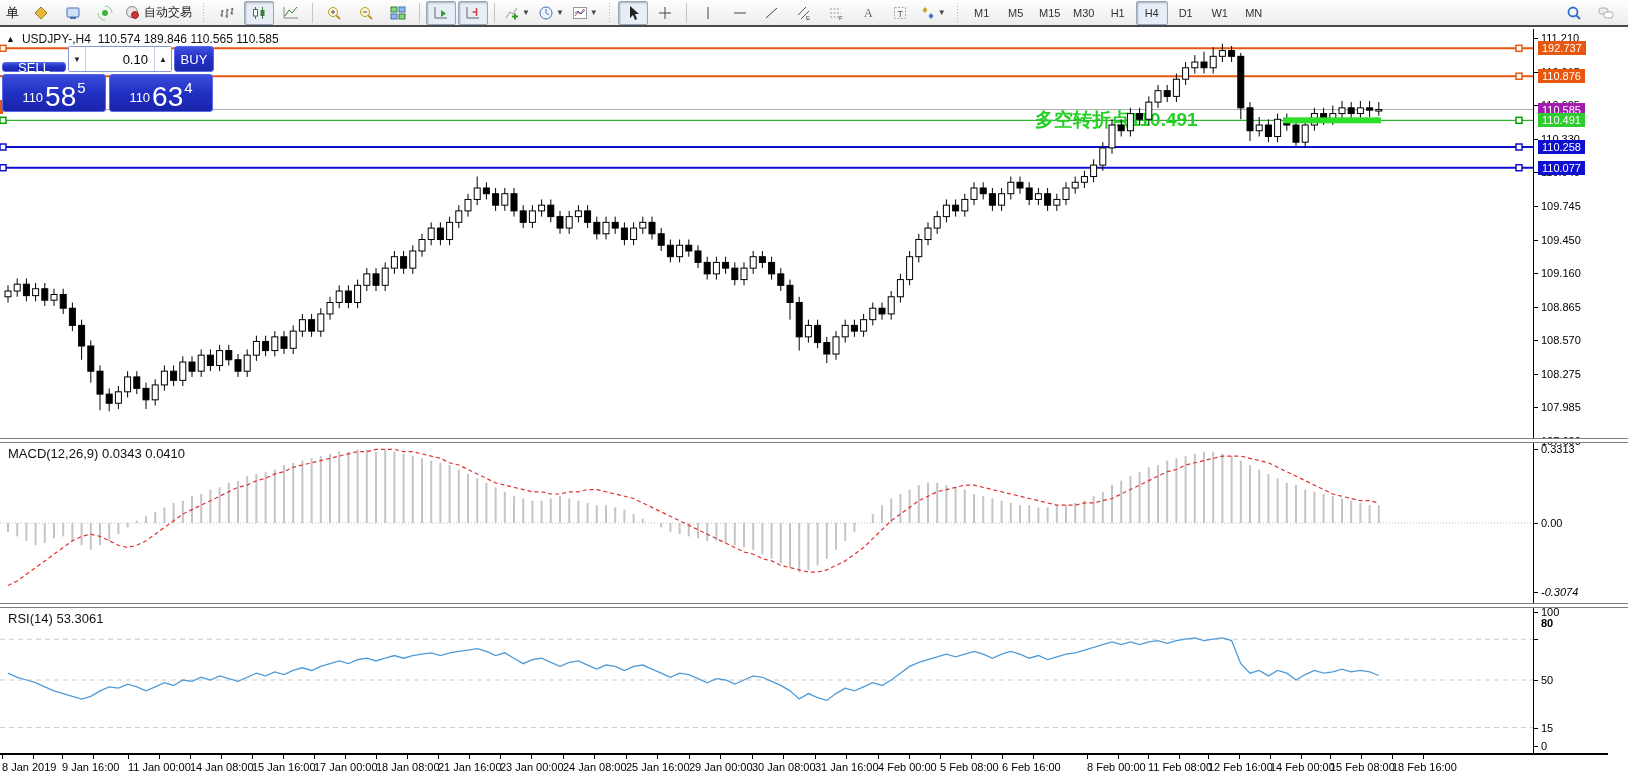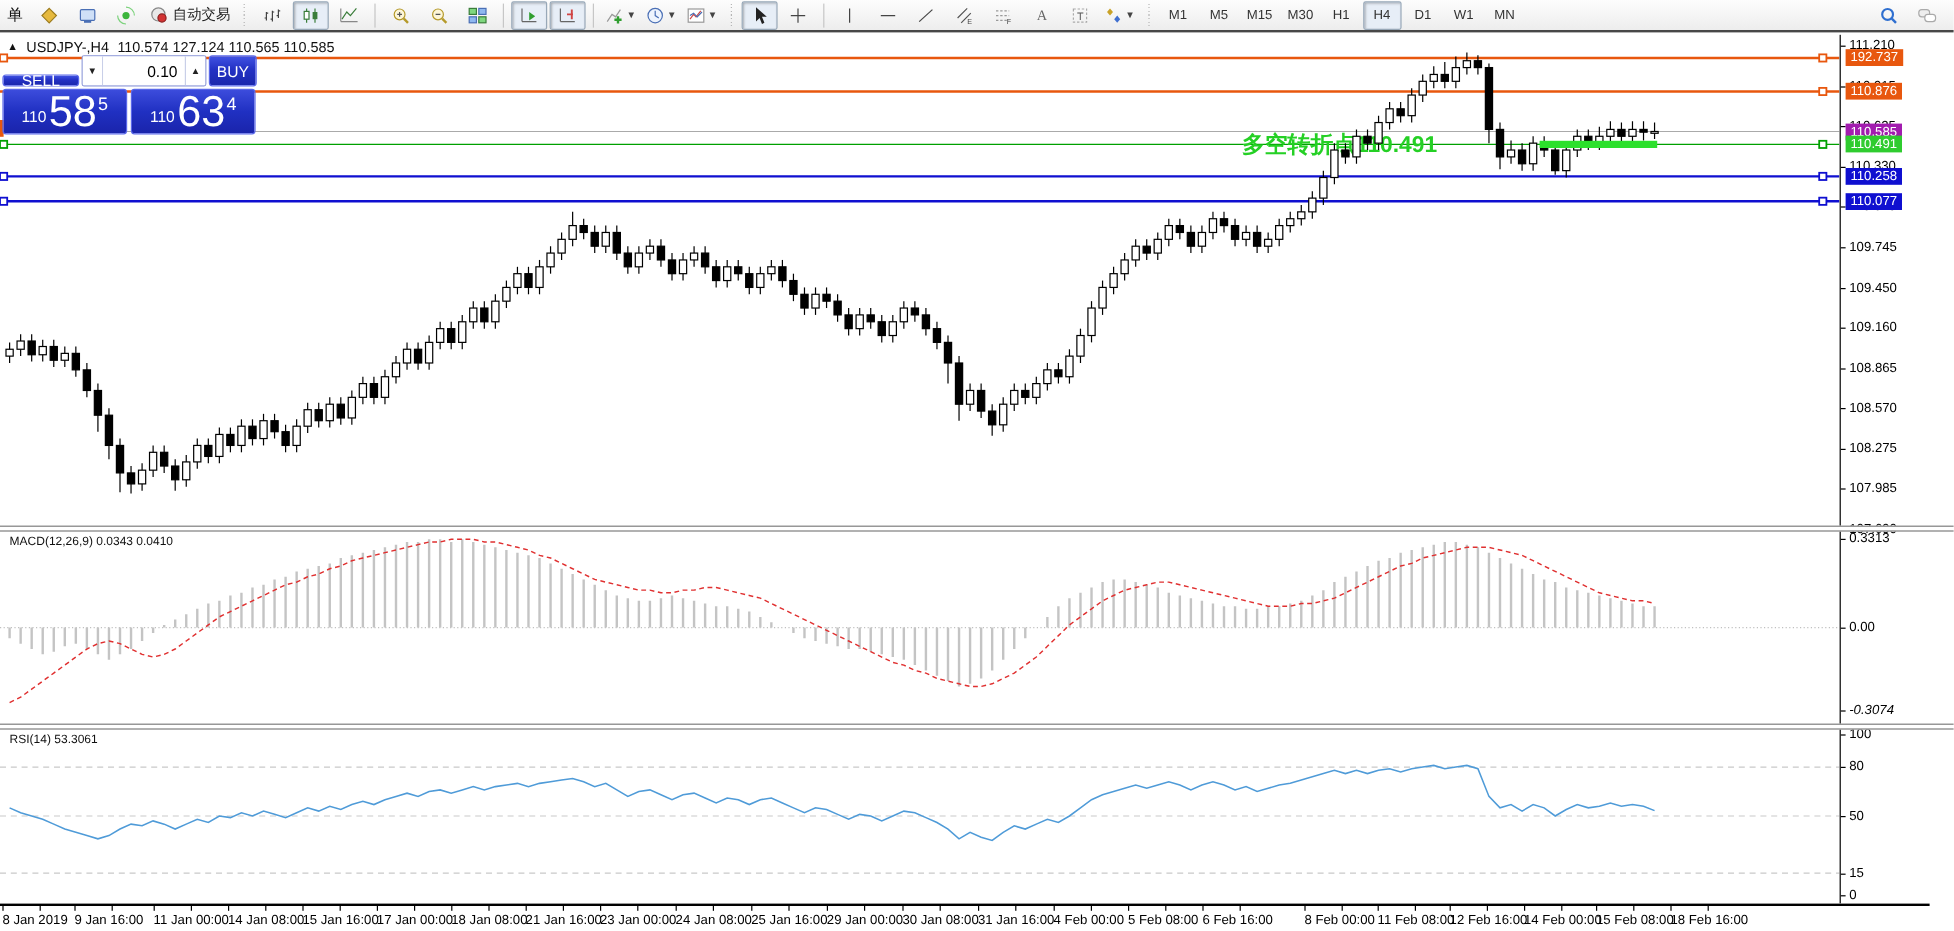--- a/index.html
+++ b/index.html
@@ -31,39 +31,39 @@
   .tick-label{position:absolute;left:7px;font-size:11px;color:#000;z-index:1;}
   .tick-mark{position:absolute;left:0;width:4px;height:1px;background:#000;}
   .price-badge{position:absolute;left:4px;height:14px;line-height:14px;padding:0 4px;font-size:11px;color:#fff;z-index:3;}
   
   #timebar{position:absolute;left:0;top:724px;width:1608px;height:23px;background:#fff;border-top:2px solid #000;box-sizing:border-box;z-index:5;}
   .time-label{position:absolute;top:6px;font-size:11px;color:#000;white-space:nowrap;}
   .time-tick{position:absolute;top:0;width:1px;height:4px;background:#000;}
   
   #chart-title{position:absolute;left:6px;top:3px;font-size:12px;color:#111;z-index:6;display:flex;gap:7px;align-items:center;}
   #chart-title .tri{font-size:9px;}
-  .ind-label{position:absolute;left:8px;font-size:10px;color:#111;z-index:5;}
+  .ind-label{position:absolute;left:8px;font-size:13px;color:#111;z-index:5;}
   
   #trade-panel{position:absolute;left:2px;top:17px;width:212px;z-index:7;font-family:"Liberation Sans",sans-serif;}
   #tp-row1{display:flex;height:26px;}
   .tp-btn{background:linear-gradient(#4052e2,#2331c4 45%,#1b27ad);border:1px solid #5a68ea;border-radius:3px;
     color:#fff;font-size:13px;display:flex;align-items:center;justify-content:center;box-sizing:border-box;}
   #tp-sell{width:72px;margin-top:16px;}
   #tp-buy{width:45px;margin-left:2px;}
   #tp-spinner{flex:1;display:flex;margin-left:2px;border:1px solid #8894d8;border-radius:2px;background:#fff;box-sizing:border-box;}
   .sp-btn{width:17px;display:flex;align-items:center;justify-content:center;font-size:8px;color:#222;background:#fff;border:0;cursor:default;}
   #sp-down{border-right:1px solid #c9cfe8;}
   #sp-up{border-left:1px solid #c9cfe8;}
   #tp-volume{flex:1;border:0;outline:0;text-align:right;font-size:13px;color:#000;padding-right:6px;width:60px;font-family:"Liberation Sans",sans-serif;}
   #tp-row2{display:flex;margin-top:2px;height:38px;}
   .tp-price{width:104px;background:linear-gradient(#3c4cdc,#2030c2 50%,#1a24ab);border:1px solid #5a68ea;border-radius:3px;
     color:#fff;display:flex;align-items:flex-end;justify-content:center;box-sizing:border-box;padding-bottom:2px;}
   .tp-price + .tp-price{margin-left:3px;}
   .tp-small{font-size:13px;margin:0 2px 4px 0;}
-  .tp-big{font-size:36px;line-height:.85;font-weight:400;}
+  .tp-big{font-size:28px;line-height:.85;font-weight:400;}
   .tp-sup{font-size:15px;margin-bottom:13px;margin-left:1px;}
 </style>
 </head>
 <body>
 
 <div id="toolbar">
     <span class="ttext">单</span>
     <div class="tbtn">
       <svg width="16" height="16" viewBox="0 0 16 16">
         <path d="M8 2 L14 8 L8 14 L2 8 Z" fill="#e6b93e" stroke="#9c7b1d"></path>
@@ -250,21 +250,21 @@
           <rect x="6" y="7" width="9" height="6" rx="2.5" fill="#fff" stroke="#aaa"></rect>
         </svg>
       </div>
     </div>
   </div>
 
 <div id="chart">
   <div id="chart-title">
     <span class="tri">▲</span>
     <span>USDJPY-,H4</span>
-    <span>110.574 127.124 110.565 110.585</span>
+    <span>110.574 189.846 110.565 110.585</span>
   </div>
 
   <svg id="main-svg" width="1533" height="409">
       <line x1="0" x2="1533" y1="19.304999999998763" y2="19.304999999998763" stroke="#e8570e" stroke-width="2"></line>
       <line x1="0" x2="1533" y1="47.24299999999874" y2="47.24299999999874" stroke="#e8570e" stroke-width="2"></line>
       <line x1="0" x2="1533" y1="80.5625" y2="80.5625" stroke="#aaaaaa" stroke-width="1"></line>
       <line x1="0" x2="1533" y1="91.32549999999932" y2="91.32549999999932" stroke="#00a000" stroke-width="1"></line>
       <line x1="0" x2="1533" y1="118.00399999999979" y2="118.00399999999979" stroke="#0f0fd0" stroke-width="2"></line>
       <line x1="0" x2="1533" y1="138.72849999999949" y2="138.72849999999949" stroke="#0f0fd0" stroke-width="2"></line>
       <text x="1035" y="97.29499999999928" fill="#25d025" font-size="19" font-weight="bold" font-family="&quot;Liberation Sans&quot;,sans-serif">多空转折点110.491</text>
@@ -800,21 +800,21 @@
       <div class="tick-label" style="top: 406px;">107.690</div>
       <div class="tick-mark" style="top: 420px;"></div>
       <div class="tick-label" style="top: 414px;">0.3313</div>
       <div class="tick-mark" style="top: 494px;"></div>
       <div class="tick-label" style="top: 488px;">0.00</div>
       <div class="tick-mark" style="top: 563px;"></div>
       <div class="tick-label" style="top: 557px; font-style: italic;">-0.3074</div>
       <div class="tick-mark" style="top: 583px;"></div>
       <div class="tick-label" style="top: 577px;">100</div>
       <div class="tick-mark" style="top: 610px;"></div>
-      <div class="tick-label" style="top: 604px;">80</div>
+      <div class="tick-label" style="top: 588px; font-weight: bold;">80</div>
       <div class="tick-mark" style="top: 651px;"></div>
       <div class="tick-label" style="top: 645px;">50</div>
       <div class="tick-mark" style="top: 699px;"></div>
       <div class="tick-label" style="top: 693px;">15</div>
       <div class="tick-mark" style="top: 717px;"></div>
       <div class="tick-label" style="top: 711px;">0</div>
       <div class="price-badge" style="top: 12px; background: rgb(232, 87, 14);">192.737</div>
       <div class="price-badge" style="top: 40px; background: rgb(232, 87, 14);">110.876</div>
       <div class="price-badge" style="top: 74px; background: #a21caf;">110.585</div>
       <div class="price-badge" style="top: 84px; background: rgb(47, 204, 47);">110.491</div>

